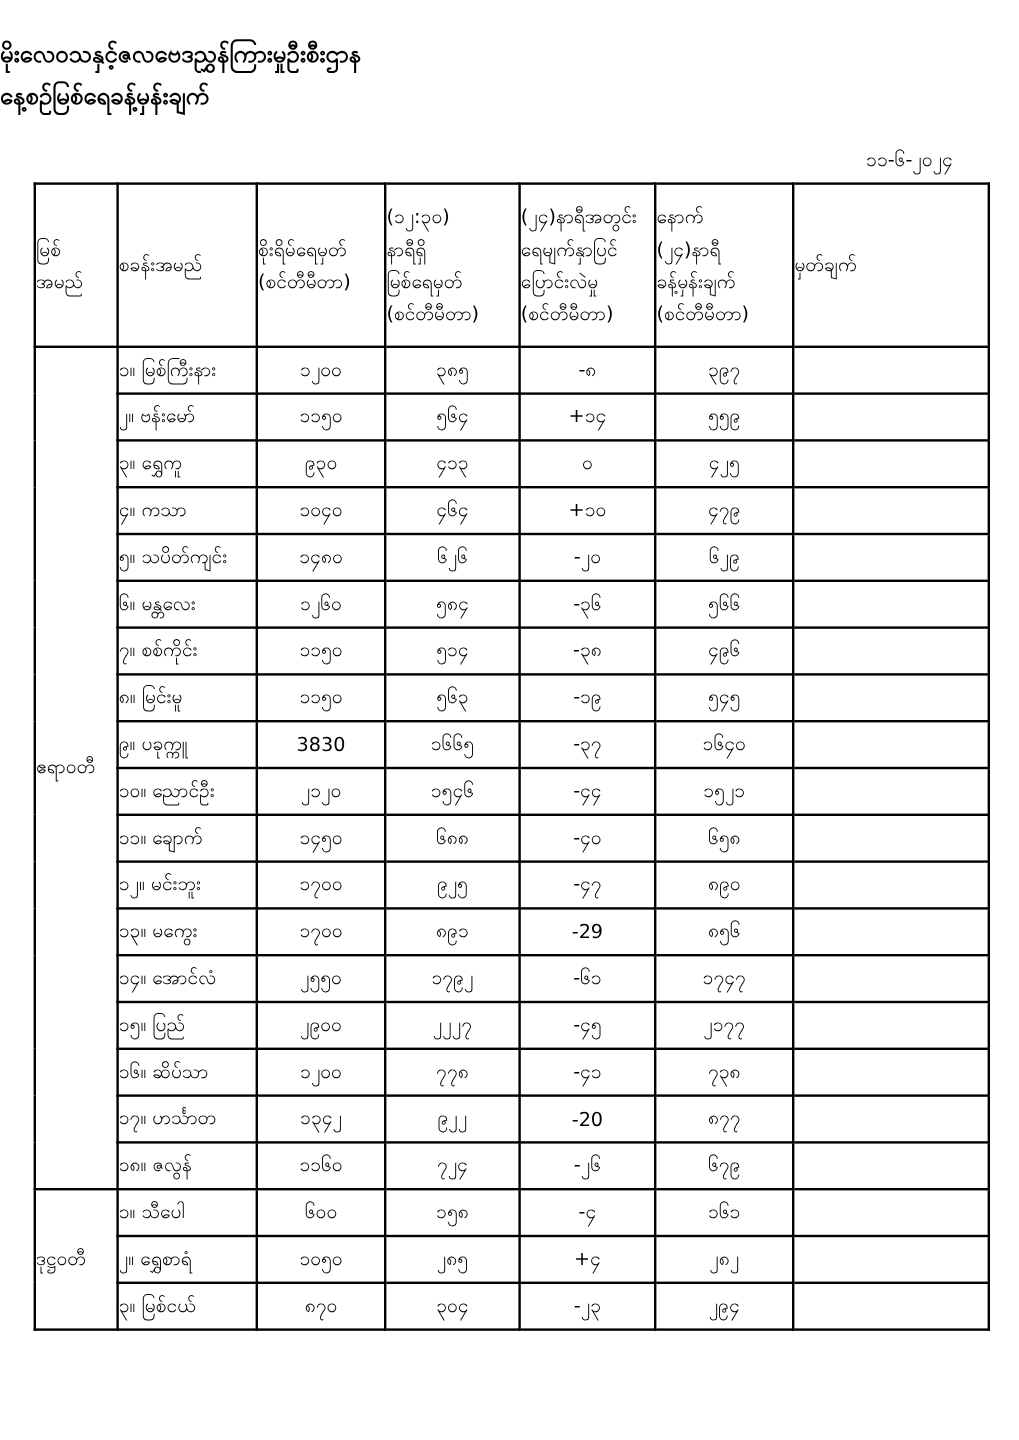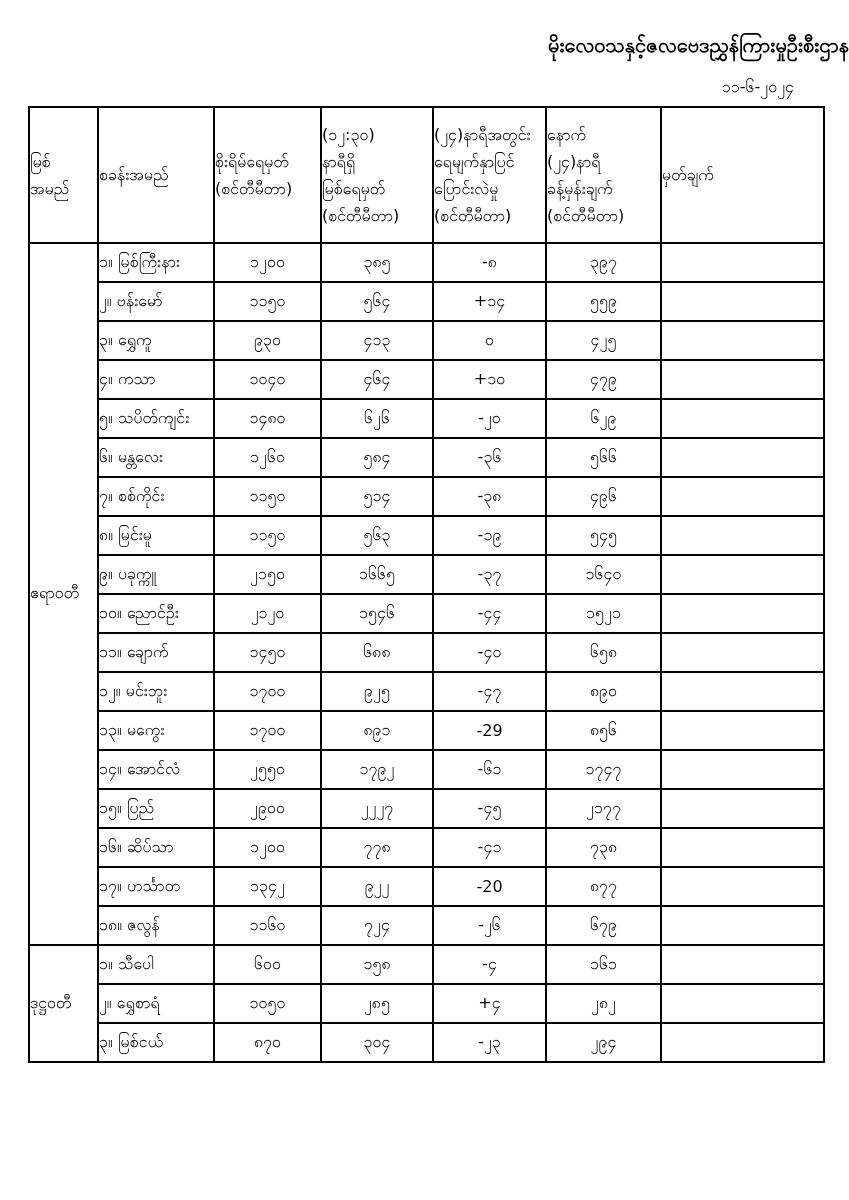--- a/index.html
+++ b/index.html
@@ -12,30 +12,30 @@
     width: 849px;
     height: 1200px;
     background: #ffffff;
     color: #000000;
     font-family: "DejaVu Sans", "Liberation Sans", sans-serif;
     box-sizing: border-box;
     padding-top: 28px;
     overflow: hidden;
   }
   .title-block {
-    text-align: right;
+    text-align: left;
     font-weight: bold;
     font-size: 20px;
     line-height: 1.75;
   }
   .date-row {
     text-align: right;
     padding-right: 55px;
     font-size: 16px;
-    margin-top: 13px;
+    margin-top: 24px;
     margin-bottom: 6px;
   }
   table.report {
     border-collapse: collapse;
     table-layout: fixed;
     margin-left: 28px;
     width: 795px;
     font-size: 16px;
   }
   table.report th,
@@ -75,20 +75,21 @@
   col.c-change   { width: 113px; }
   col.c-forecast { width: 115px; }
   col.c-remark   { width: 163px; }
 </style>
 </head>
 <body>
 
 <div class="page">
   <div class="title-block">
     <div>မိုးလေဝသနှင့်ဇလဗေဒညွှန်ကြားမှုဦးစီးဌာန</div>
+    <div>နေ့စဉ်မြစ်ရေခန့်မှန်းချက်</div>
   </div>
 
   <div class="date-row">
     <span>၁၁-၆-၂၀၂၄</span>
   </div>
 
   <table class="report">
     <colgroup>
       <col class="c-river">
       <col class="c-station">
@@ -181,21 +182,21 @@
         <tr>
           <td class="station">၈။ မြင်းမူ</td>
           <td class="num">၁၁၅၀</td>
           <td class="num">၅၆၃</td>
           <td class="num">-၁၉</td>
           <td class="num">၅၄၅</td>
           <td class="num"></td>
         </tr>
         <tr>
           <td class="station">၉။ ပခုက္ကူ</td>
-          <td class="num">၂၁၅၀</td>
+          <td class="num">3830</td>
           <td class="num">၁၆၆၅</td>
           <td class="num">-၃၇</td>
           <td class="num">၁၆၄၀</td>
           <td class="num"></td>
         </tr>
         <tr>
           <td class="station">၁၀။ ညောင်ဦး</td>
           <td class="num">၂၁၂၀</td>
           <td class="num">၁၅၄၆</td>
           <td class="num">-၄၄</td>

